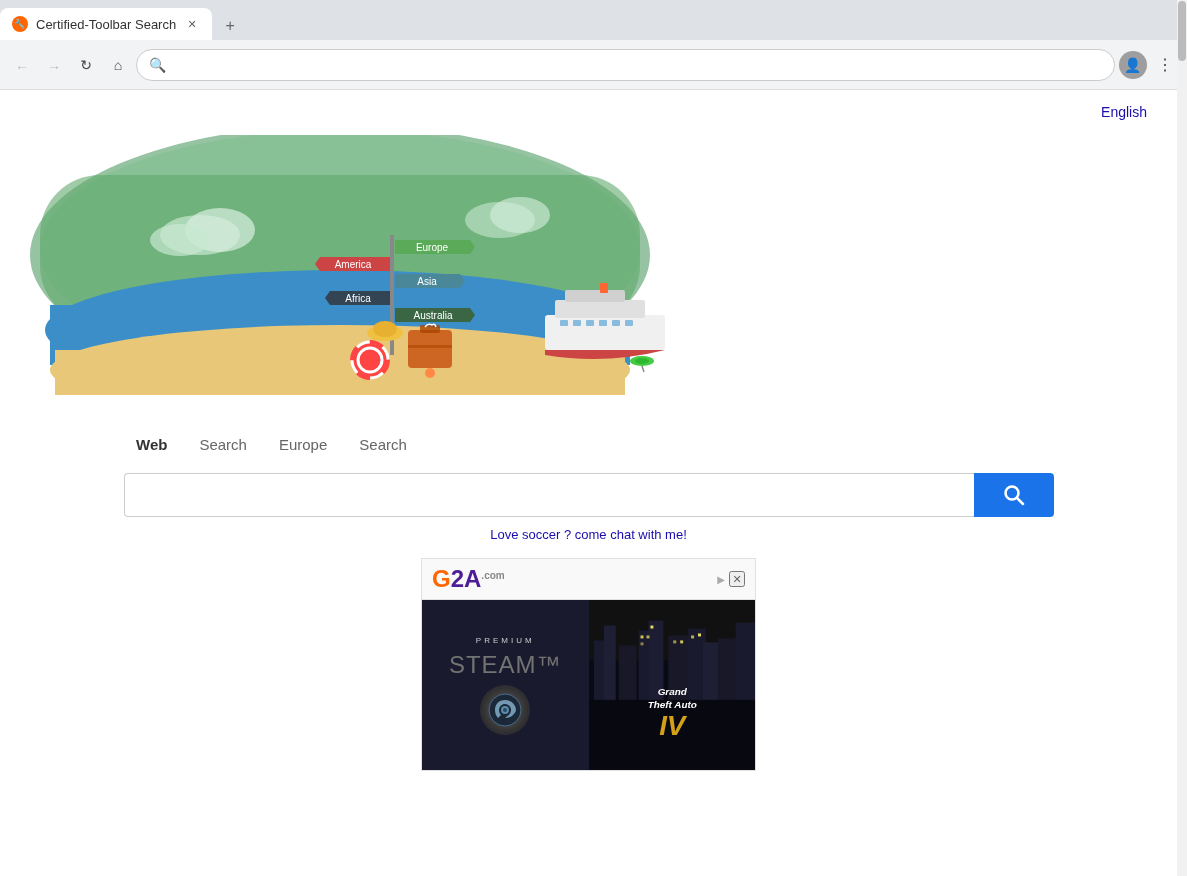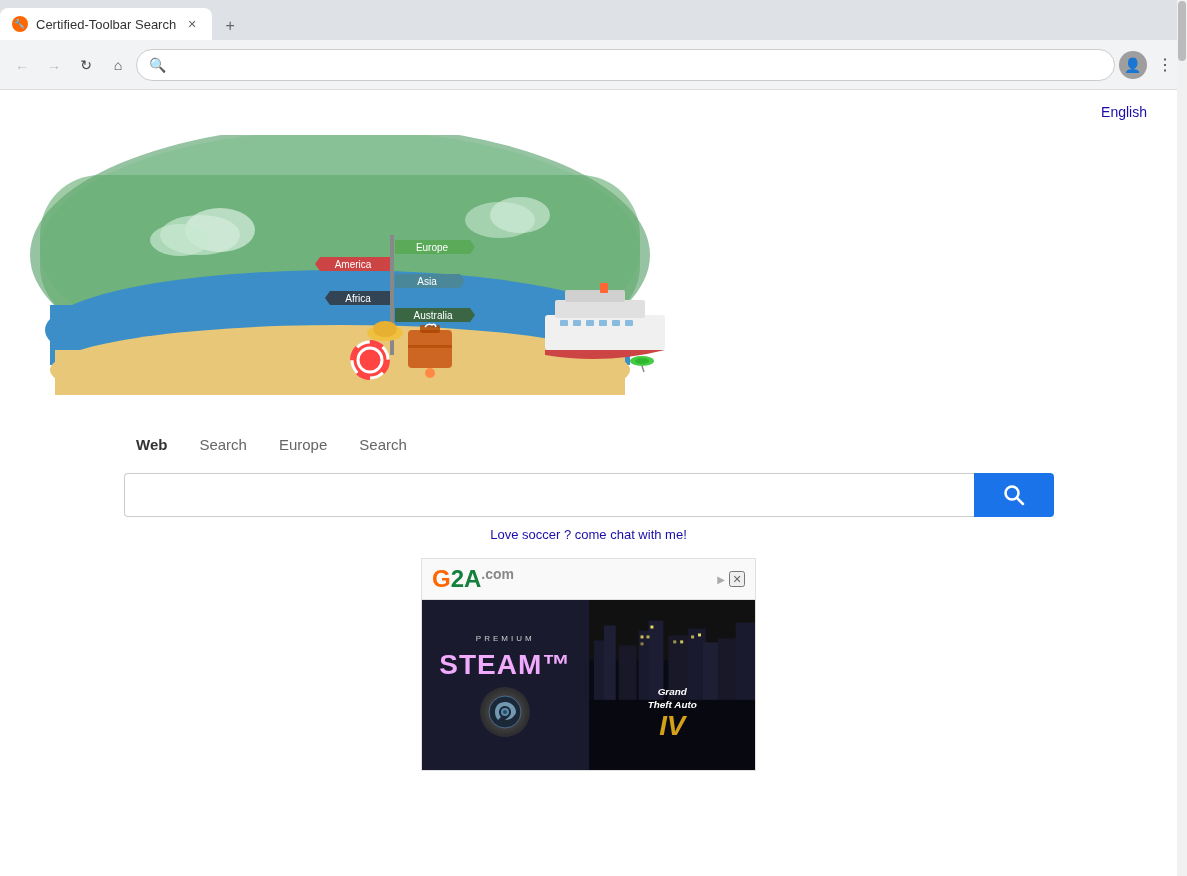--- a/index.html
+++ b/index.html
@@ -315,21 +315,21 @@
       padding: 6px 10px;
       background: #f9f9f9;
       border-bottom: 1px solid #e0e0e0;
     }
 
     .g2a-logo {
       font-size: 22px;
       font-weight: bold;
     }
     .g2a-logo span:first-child { color: #ff6600; }
-    .g2a-logo-com { font-size: 14px; color: #888; vertical-align: super; margin-top: 16px; }
+    .g2a-logo-com { font-size: 10px; color: #888; vertical-align: super; margin-top: 16px; }
 
     .ad-close-btn {
       width: 16px;
       height: 16px;
       display: flex;
       align-items: center;
       justify-content: center;
       font-size: 11px;
       color: #666;
       cursor: pointer;
@@ -360,23 +360,23 @@
     }
 
     .steam-logo {
       display: flex;
       flex-direction: column;
       align-items: center;
       gap: 6px;
     }
 
     .steam-text {
-      color: #f0abfc;
-      font-size: 28px;
-      font-weight: bold;
+      color: #737373;
+      font-size: 24px;
+      font-weight: normal;
       letter-spacing: 1px;
     }
 
     .steam-icon {
       width: 50px;
       height: 50px;
       background: radial-gradient(circle, #666 0%, #333 60%, #1a1a2e 100%);
       border-radius: 50%;
       display: flex;
       align-items: center;
@@ -544,21 +544,21 @@
     </div>
 
     <a class="promo-link">Love soccer ? come chat with me!</a>
   </div>
 
   <div class="ad-section">
     <div class="ad-container">
 
       <div class="ad-header">
         <div class="g2a-logo">
-          <span style="color:#ff6600;font-size:24px;font-weight:900;">G</span><span style="color:#15803d;font-size:24px;font-weight:900;">2A</span><span class="g2a-logo-com">.com</span>
+          <span style="color:#ff6600;font-size:24px;font-weight:900;">G</span><span style="color:#4c1d95;font-size:24px;font-weight:900;">2A</span><span class="g2a-logo-com">.com</span>
         </div>
         <div style="display:flex;align-items:center;gap:4px;">
           <span style="font-size:10px;color:#aaa;">▶</span>
           <button class="ad-close-btn">✕</button>
         </div>
       </div>
 
       <div class="ad-body">
 
         <div class="ad-left">

